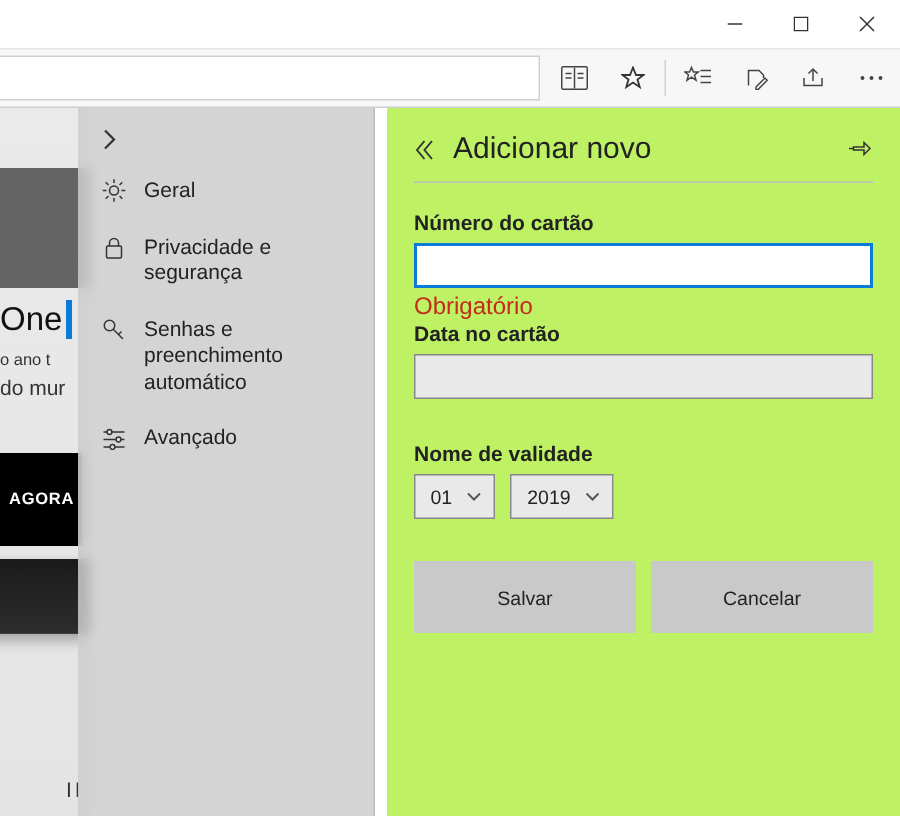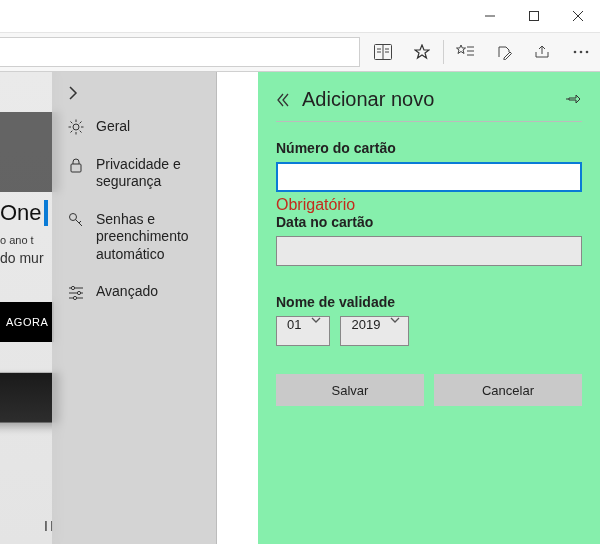--- a/index.html
+++ b/index.html
@@ -19,50 +19,50 @@
   
   .main { position: relative; height: 472px; background: #fff; }
 
   
   .bgpage { position: absolute; left: 0; top: 0; width: 60px; height: 100%; background: linear-gradient(#eaeaea,#e4e4e4); overflow: hidden; }
   .heroimg { position: absolute; left: -10px; top: 40px; width: 80px; height: 80px; background: #2b2b2b; border-radius: 4px; opacity: 0.7; }
   .onebadge { position: absolute; left: 0; top: 128px; font-size: 22px; font-weight: 400; color: #111; }
   .onebar { position: absolute; left: 44px; top: 128px; width: 4px; height: 26px; background: #0a7bd6; }
   .bgtext1 { position: absolute; left: 0; top: 162px; font-size: 11px; color: #333; white-space: nowrap; }
   .bgtext2 { position: absolute; left: 0; top: 178px; font-size: 14px; color: #333; white-space: nowrap; }
-  .agora { position: absolute; left: 0; top: 230px; background: #000; color: #fff; font-size: 11px; font-weight: 400; padding: 14px 6px; letter-spacing: 0.5px; }
+  .agora { position: absolute; left: 0; top: 230px; background: #000; color: #fff; font-size: 11px; font-weight: 700; padding: 25px 6px; letter-spacing: 0.5px; }
   .xbox { position: absolute; left: -20px; top: 300px; width: 90px; height: 50px; background: linear-gradient(#1a1a1a,#2d2d2d); transform: perspective(100px) rotateX(6deg); box-shadow: 0 4px 8px rgba(0,0,0,0.3); }
   .pause { position: absolute; left: 8px; bottom: 10px; font-size: 14px; color: #333; letter-spacing: 2px; margin-left: 36px; }
 
   
-  .settings-side { position: absolute; left: 52px; top: 0; width: 165px; height: 100%; background: rgba(205,205,205,0.85); backdrop-filter: blur(4px); border-right: 1px solid #bcbcbc; }
+  .settings-side { position: absolute; left: 52px; top: 0; width: 198px; height: 100%; background: rgba(205,205,205,0.85); backdrop-filter: blur(4px); border-right: 1px solid #bcbcbc; }
   .side-chevron { padding: 14px 16px 8px; color: #333; }
   .sitem { display: flex; align-items: flex-start; gap: 12px; padding: 10px 16px; color: #222; font-size: 14px; cursor: default; }
   .sitem .sicon { width: 16px; flex: 0 0 16px; padding-top: 1px; }
   .sitem .slabel { line-height: 1.25; }
 
   
-  .panel { position: absolute; left: 258px; top: 0; right: 0; height: 100%; background: #86efac; padding: 16px 18px 16px 18px; }
+  .panel { position: absolute; left: 258px; top: 0; right: 0; height: 100%; background: #bef264; padding: 16px 18px 16px 18px; }
   .panel-head { display: flex; align-items: center; gap: 12px; margin-bottom: 10px; }
   .panel-back { color: #333; }
   .panel-title { font-size: 20px; font-weight: 400; color: #222; flex: 1; }
   .pin { color: #333; }
   .hr { height: 1px; background: #bcbcbc; margin: 4px 0 18px; }
 
   .flabel { font-size: 14px; font-weight: 600; color: #222; margin-bottom: 6px; }
   .tinput { width: 100%; height: 30px; border: 2px solid #0a7bd6; background: #fff; padding: 0 6px; font-size: 13px; outline: none; }
   .tinput.plain { border: 1px solid #888; background: #e9e9e9; }
   .err { color: #c42b1c; font-size: 16px; margin: 4px 0 0; }
   .gap { height: 14px; }
 
   .selects { display: flex; gap: 10px; margin-top: 6px; }
-  .sel { display: flex; align-items: flex-start; gap: 10px; height: 30px; border: 1px solid #888; padding: 0 8px 0 10px; background: #e9e9e9; font-size: 13px; color: #222; }
+  .sel { display: flex; align-items: center; gap: 10px; height: 30px; border: 1px solid #888; padding: 0 8px 0 10px; background: #e9e9e9; font-size: 13px; color: #222; }
 
   .actions { display: flex; gap: 10px; margin-top: 28px; }
-  .btn { flex: 1; height: 32px; background: #c9c9c9; border: none; color: #222; font-size: 13px; display: flex; align-items: center; justify-content: center; }
+  .btn { flex: 1; height: 48px; background: #c9c9c9; border: none; color: #222; font-size: 13px; display: flex; align-items: center; justify-content: center; }
 
   svg { display: block; }
 </style>
 </head>
 <body>
 
 <div class="titlebar">
   <div class="tbtn">
     <svg width="10" height="10">
         <line x1="0" y1="5" x2="10" y2="5" stroke="#333" stroke-width="1"></line>

